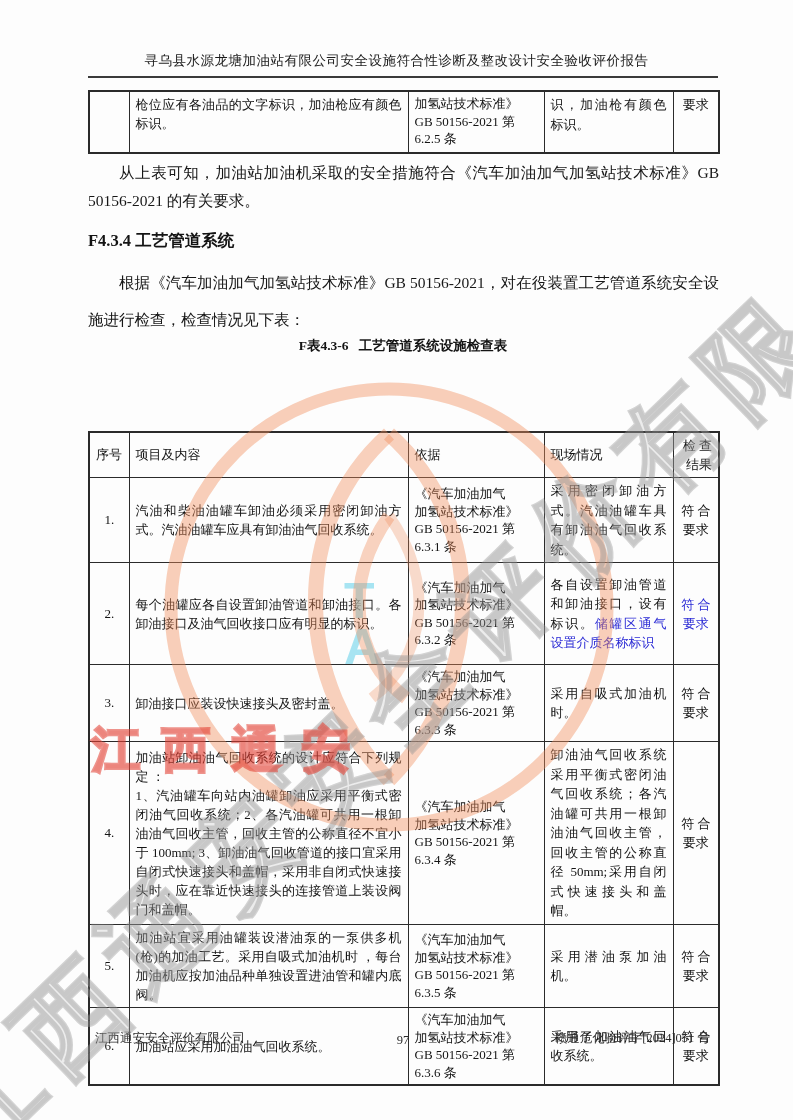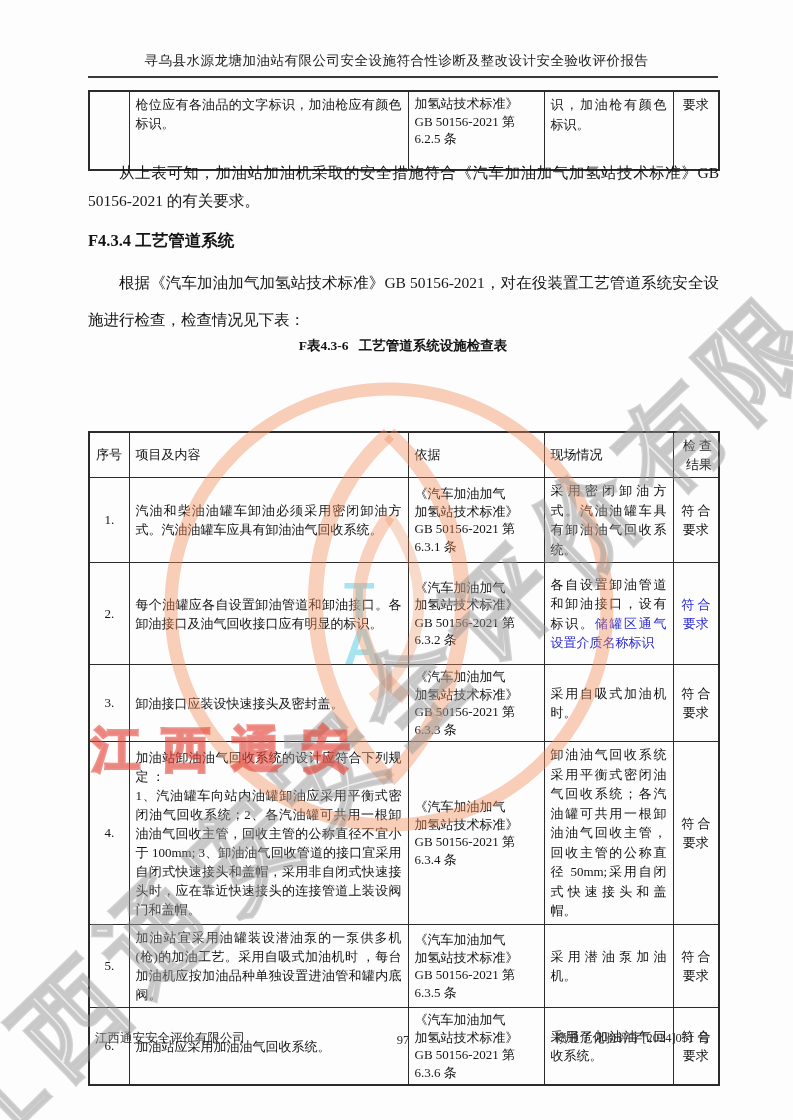--- a/index.html
+++ b/index.html
@@ -92,21 +92,21 @@
 
     <table class="tbl-cont">
       <colgroup>
           <col class="c-seq">
           <col class="c-item">
           <col class="c-basis">
           <col class="c-site">
           <col class="c-res">
         </colgroup>
       <tbody>
-          <tr style="height:79px;">
+          <tr style="height:62px;">
         <td class="cell-seq"></td>
         <td class="cell-item">枪位应有各油品的文字标识，加油枪应有颜色标识。</td>
         <td class="cell-basis">加氢站技术标准》
 GB 50156-2021 第
 6.2.5 条</td>
         <td class="cell-site">识，加油枪有颜色标识。</td>
         <td class="cell-res">要求</td>
       </tr>
     </tbody>
       </table>

